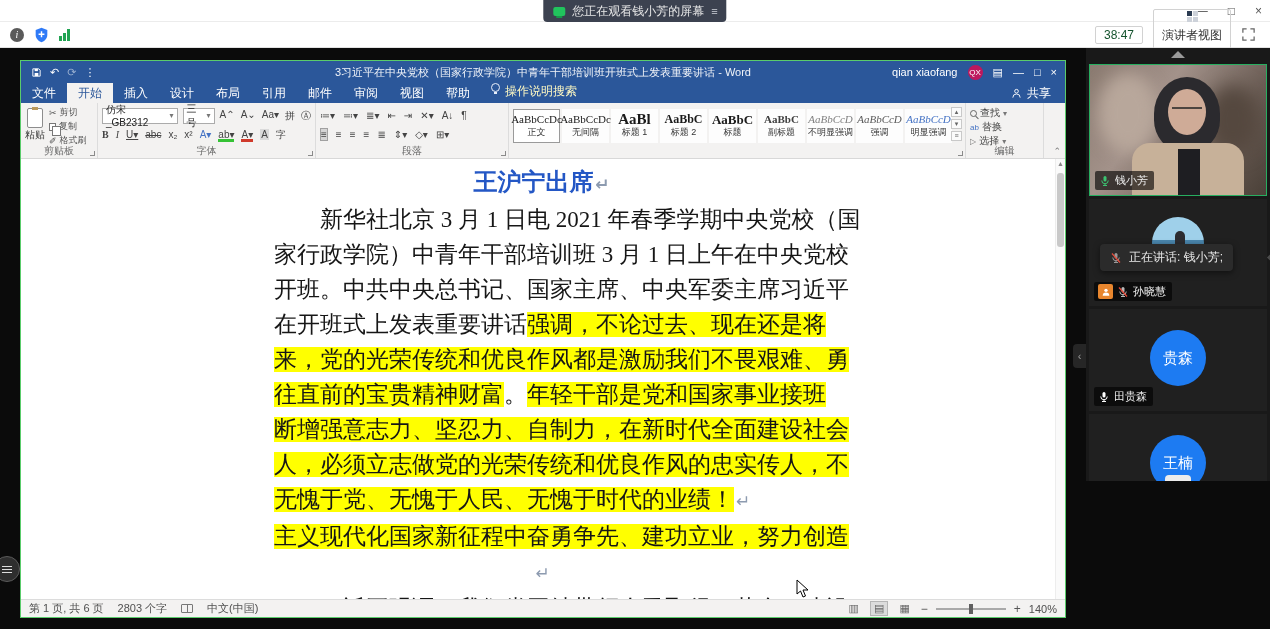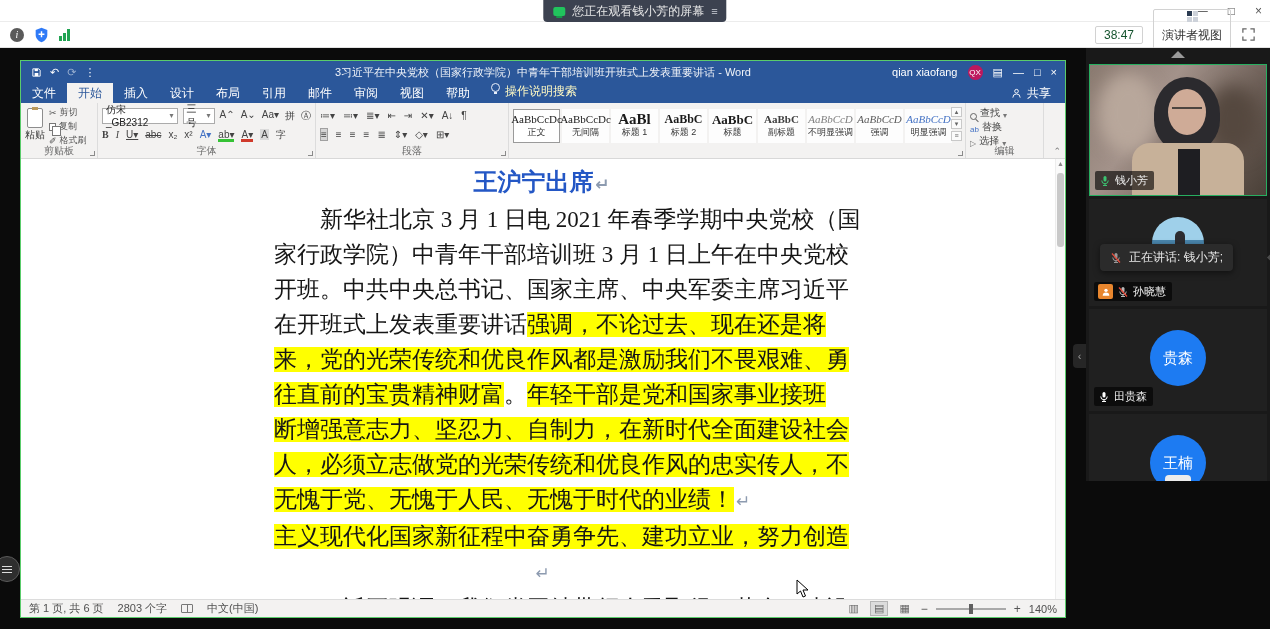--- a/index.html
+++ b/index.html
@@ -95,21 +95,21 @@
   .sprev { font-size:11px; line-height:13px; color:#1a1a1a; font-family:"Liberation Serif",serif; white-space:nowrap; }
   .sprev.h1 { font-weight:bold; font-size:15px; } .sprev.h2 { font-weight:bold; font-size:12px; }
   .sprev.title { font-weight:bold; font-size:13px; } .sprev.subtitle { font-weight:bold; color:#404040; }
   .sprev.subtle { font-style:italic; color:#808080; } .sprev.emph { font-style:italic; color:#5a5a5a; }
   .sprev.intense { font-style:italic; color:#4472c4; }
   .sname { font-size:9px; color:#333; white-space:nowrap; }
   .styles-arrows { position:absolute; right:3px; top:4px; display:flex; flex-direction:column; gap:2px;
                    font-size:7px; color:#666; line-height:7px; text-align:center; }
   .styles-arrows span { border:1px solid #c9c9c9; background:#fbfbfb; width:11px; height:10px; }
   .g-edit { width:78px; font-size:10px; color:#444; }
-  .edit-row { display:flex; align-items:flex-end; gap:3px; height:14px; white-space:nowrap; }
+  .edit-row { display:flex; align-items:center; gap:3px; height:14px; white-space:nowrap; }
   .mag-ic { width:7px; height:7px; border:1px solid #666; border-radius:50%; position:relative; display:inline-block; }
   .mag-ic:after { content:""; position:absolute; right:-3px; bottom:-2px; width:4px; height:1px; background:#666; transform:rotate(45deg); }
   .rib-collapse { position:absolute; right:4px; bottom:2px; color:#777; font-size:9px; }
 
   
   .doc { flex:1 1 auto; background:#fff; position:relative; overflow:hidden; }
   .page { position:absolute; left:135px; top:0; width:765px; height:100%; background:#fff; padding:6px 112px 0 118px; }
   .line { font-family:"Liberation Serif",serif; font-size:23px; line-height:35px; color:#161616; white-space:nowrap; }
   .line.center { text-align:center; }
   .line.indent { text-indent:46px; }

